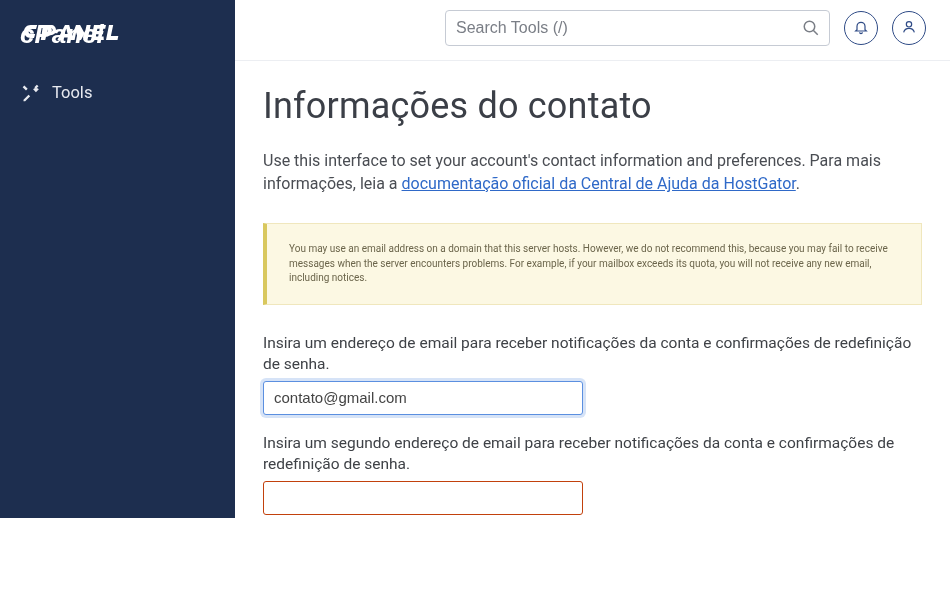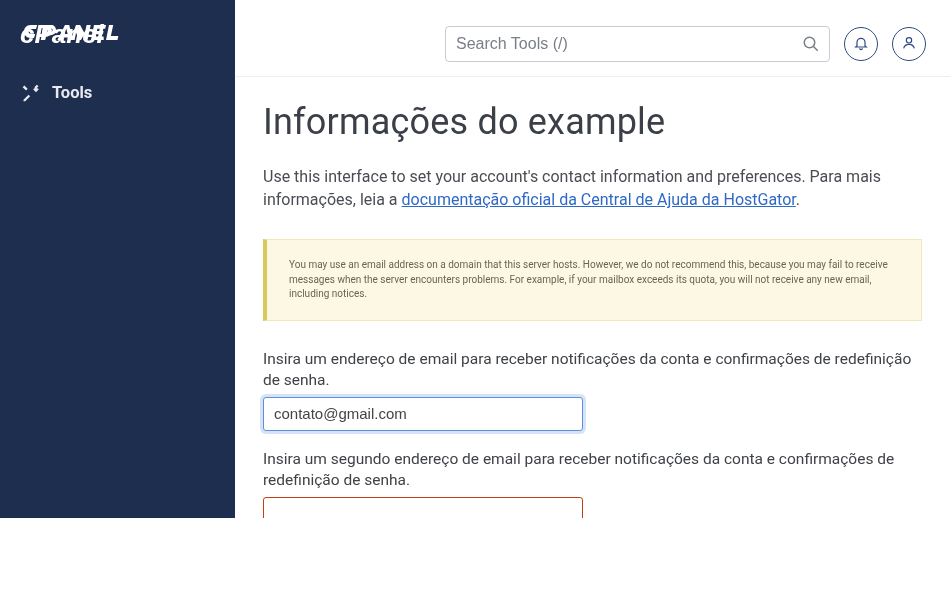--- a/index.html
+++ b/index.html
@@ -4,23 +4,23 @@
   <style>
     * { margin: 0; padding: 0; box-sizing: border-box; }
     body { font-family: -apple-system, BlinkMacSystemFont, "Segoe UI", Roboto, Helvetica, Arial, sans-serif; background: #fff; color: #333; }
     .layout { display: flex; width: 950px; height: 518px; overflow: hidden; }
     .sidebar { width: 235px; background: #1d2e4f; color: #fff; padding: 18px 0 0 0; flex-shrink: 0; }
     .logo { padding: 0 20px 22px 20px; }
     .logo svg { fill: #fff; }
     .sidebar-item { display: flex; align-items: flex-start; gap: 10px; padding: 10px 20px; color: #e8eaf0; font-size: 16.5px; line-height: 1.35; cursor: pointer; }
     .sidebar-item .icon { flex-shrink: 0; width: 22px; height: 22px; display: inline-flex; align-items: center; justify-content: center; }
     .sidebar-item .icon svg { fill: #e8eaf0; }
-    .sidebar-item .lbl { word-wrap: break-word; font-weight: bold; }
+    .sidebar-item .lbl { word-wrap: break-word; }
     .main { flex: 1; display: flex; flex-direction: column; min-width: 0; }
-    .topbar { display: flex; align-items: center; gap: 14px; padding: 26px 24px 14px 0; border-bottom: 1px solid #eceef2; }
+    .topbar { display: flex; align-items: center; gap: 14px; padding: 10px 24px 14px 0; border-bottom: 1px solid #eceef2; }
     .search-wrap { flex: 1; margin-left: 210px; position: relative; }
     .search-input { width: 100%; height: 36px; border: 1px solid #c6cbd4; border-radius: 4px; padding: 0 36px 0 10px; font-size: 16px; color: #555; }
     .search-input::placeholder { color: #7a7e86; }
     .search-icon { position: absolute; right: 10px; top: 50%; transform: translateY(-50%); width: 18px; height: 18px; }
     .search-icon svg { stroke: #7a7e86; fill: none; }
     .iconbtn { width: 34px; height: 34px; border: 1.5px solid #2f4b86; border-radius: 50%; background: #fff; display: inline-flex; align-items: center; justify-content: center; cursor: pointer; }
     .iconbtn svg { stroke: #2f4b86; fill: none; }
     .content { padding: 24px 28px 30px 28px; overflow-y: auto; flex: 1; position: relative; }
     h1.page-title { font-size: 36px; font-weight: 400; color: #3b3f47; margin-bottom: 22px; letter-spacing: 0.2px; }
     .intro { font-size: 16px; color: #4a4d53; line-height: 1.45; margin-bottom: 28px; }
@@ -85,21 +85,21 @@
         <span>
           <svg viewBox="0 0 24 24" width="16" height="16" stroke-width="1.8">
               <circle cx="12" cy="8" r="4"></circle>
               <path d="M4 20c1-4 5-6 8-6s7 2 8 6"></path>
             </svg>
         </span>
       </button>
     </div>
 
     <div class="content">
-      <h1 class="page-title">Informações do example</h1>
+      <h1 class="page-title">Informações do contato</h1>
 
       <p class="intro">
         <span>Use this interface to set your account's contact information and preferences. Para mais informações, leia a </span><a href="#">documentação oficial da Central de Ajuda da HostGator</a><span>.</span>
       </p>
 
       <div class="notice">You may use an email address on a domain that this server hosts. However, we do not recommend this, because you may fail to receive messages when the server encounters problems. For example, if your mailbox exceeds its quota, you will not receive any new email, including notices.</div>
 
 
       <div class="field-label">Insira um endereço de email para receber notificações da conta e confirmações de redefinição de senha.</div>
       <input type="text" class="text-input focused" value="contato@gmail.com" style="">

